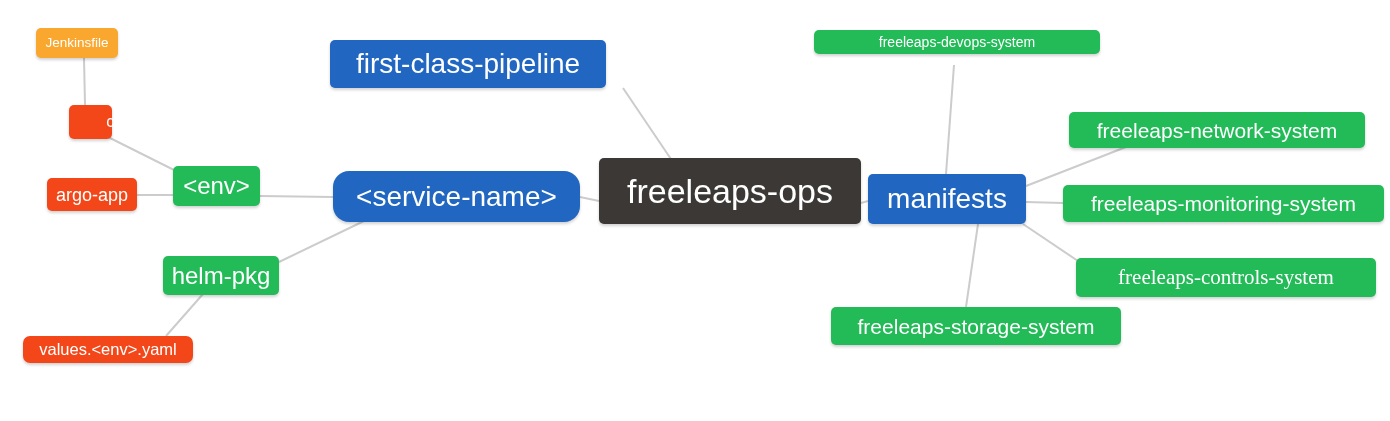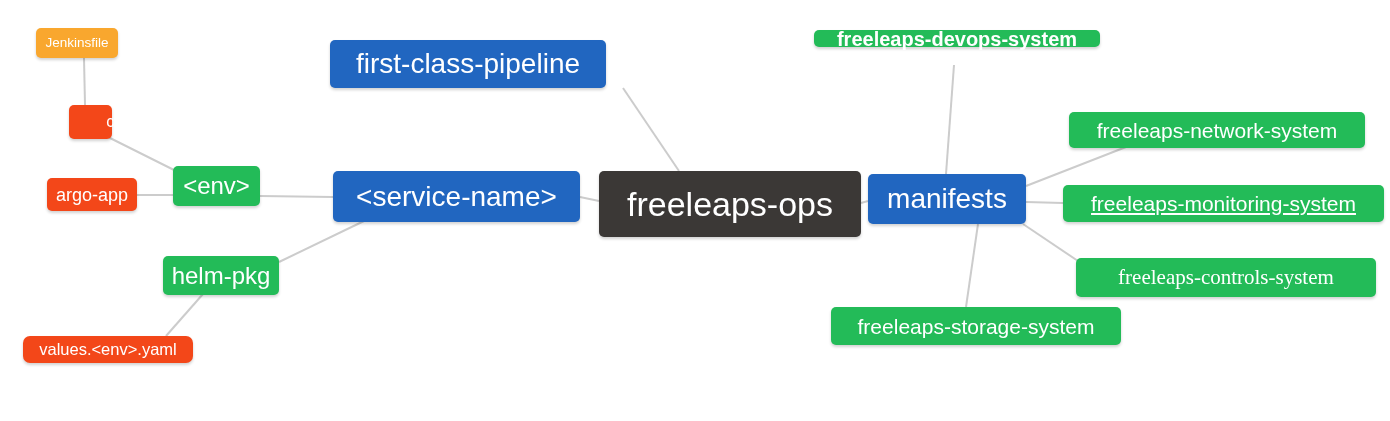--- a/index.html
+++ b/index.html
@@ -68,22 +68,22 @@
       <line x1="962" y1="224" x2="950" y2="307" stroke="#cccccc" stroke-width="2"></line>
     </svg>
   <div class="node-layer" id="node-layer">
       <div class="mm-node" style="left: 20px; top: 28px; width: 82px; height: 30px; font-size: 13.5px; background: rgb(249, 167, 46); color: rgb(255, 255, 255);">Jenkinsfile</div>
       <div class="mm-node" style="left: 53px; top: 105px; width: 31px; height: 34px; font-size: 16px; background: rgb(243, 71, 25); color: rgb(255, 255, 255); padding-left: 43px;">ci</div>
       <div class="mm-node" style="left: 31px; top: 178px; width: 90px; height: 33px; font-size: 18px; background: rgb(243, 71, 25); color: rgb(255, 255, 255);">argo-app</div>
       <div class="mm-node" style="left: 157px; top: 166px; width: 87px; height: 40px; font-size: 24px; background: rgb(35, 187, 88); color: rgb(255, 255, 255);">&lt;env&gt;</div>
       <div class="mm-node" style="left: 147px; top: 256px; width: 116px; height: 39px; font-size: 24px; background: rgb(35, 187, 88); color: rgb(255, 255, 255);">helm-pkg</div>
       <div class="mm-node" style="left: 7px; top: 336px; width: 170px; height: 27px; font-size: 16.5px; background: rgb(243, 71, 25); color: rgb(255, 255, 255); border-radius: 7px;">values.&lt;env&gt;.yaml</div>
       <div class="mm-node" style="left: 314px; top: 40px; width: 276px; height: 48px; font-size: 28px; background: rgb(33, 102, 192); color: rgb(255, 255, 255); text-align: right;">first-class-pipeline</div>
-      <div class="mm-node" style="left: 317px; top: 171px; width: 247px; height: 51px; font-size: 28px; background: rgb(33, 102, 192); color: rgb(255, 255, 255);">&lt;service-name&gt;</div>
-      <div class="mm-node" style="left: 583px; top: 171px; width: 262px; height: 66px; font-size: 34px; background: rgb(59, 56, 54); color: rgb(255, 255, 255);">freeleaps-ops</div>
+      <div class="mm-node" style="left: 317px; top: 171px; width: 247px; height: 51px; font-size: 28px; background: rgb(33, 102, 192); color: rgb(255, 255, 255); border-radius: 16px;">&lt;service-name&gt;</div>
+      <div class="mm-node" style="left: 583px; top: 158px; width: 262px; height: 66px; font-size: 34px; background: rgb(59, 56, 54); color: rgb(255, 255, 255);">freeleaps-ops</div>
       <div class="mm-node" style="left: 852px; top: 174px; width: 158px; height: 50px; font-size: 28px; background: rgb(33, 102, 192); color: rgb(255, 255, 255);">manifests</div>
-      <div class="mm-node" style="left: 798px; top: 30px; width: 286px; height: 17px; font-size: 20px; background: rgb(35, 187, 88); color: rgb(255, 255, 255); font-weight: bold;">freeleaps-devops-system</div>
+      <div class="mm-node" style="left: 798px; top: 30px; width: 286px; height: 24px; font-size: 14px; background: rgb(35, 187, 88); color: rgb(255, 255, 255);">freeleaps-devops-system</div>
       <div class="mm-node" style="left: 1053px; top: 112px; width: 296px; height: 36px; font-size: 21px; background: rgb(35, 187, 88); color: rgb(255, 255, 255);">freeleaps-network-system</div>
-      <div class="mm-node" style="left: 1047px; top: 185px; width: 321px; height: 37px; font-size: 21px; background: rgb(35, 187, 88); color: rgb(255, 255, 255); text-decoration: underline;">freeleaps-monitoring-system</div>
+      <div class="mm-node" style="left: 1047px; top: 185px; width: 321px; height: 37px; font-size: 21px; background: rgb(35, 187, 88); color: rgb(255, 255, 255);">freeleaps-monitoring-system</div>
       <div class="mm-node" style="left: 1060px; top: 258px; width: 300px; height: 39px; font-size: 21px; background: rgb(35, 187, 88); color: rgb(255, 255, 255); font-family: Liberation Serif, serif;">freeleaps-controls-system</div>
       <div class="mm-node" style="left: 815px; top: 307px; width: 290px; height: 38px; font-size: 21px; background: rgb(35, 187, 88); color: rgb(255, 255, 255);">freeleaps-storage-system</div>
     </div>
 </div>
 
 </body></html>

